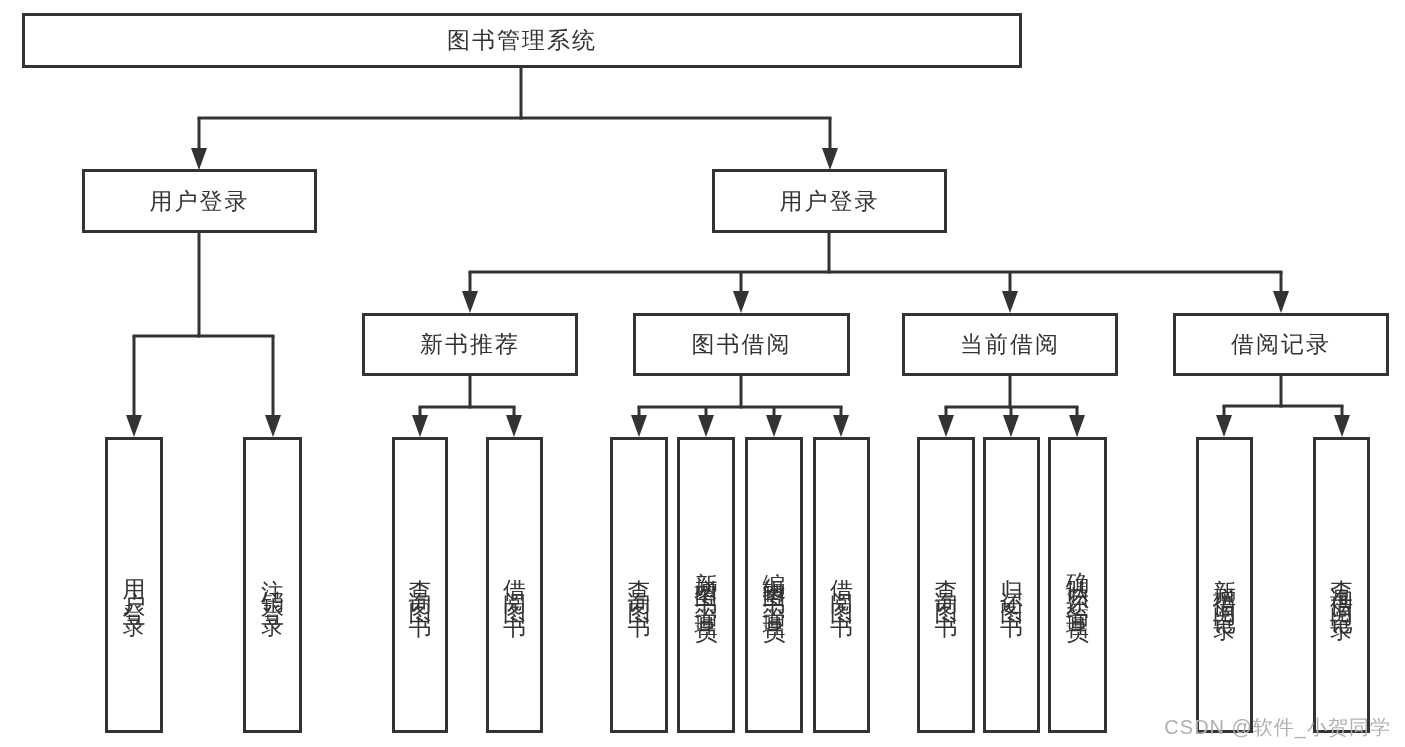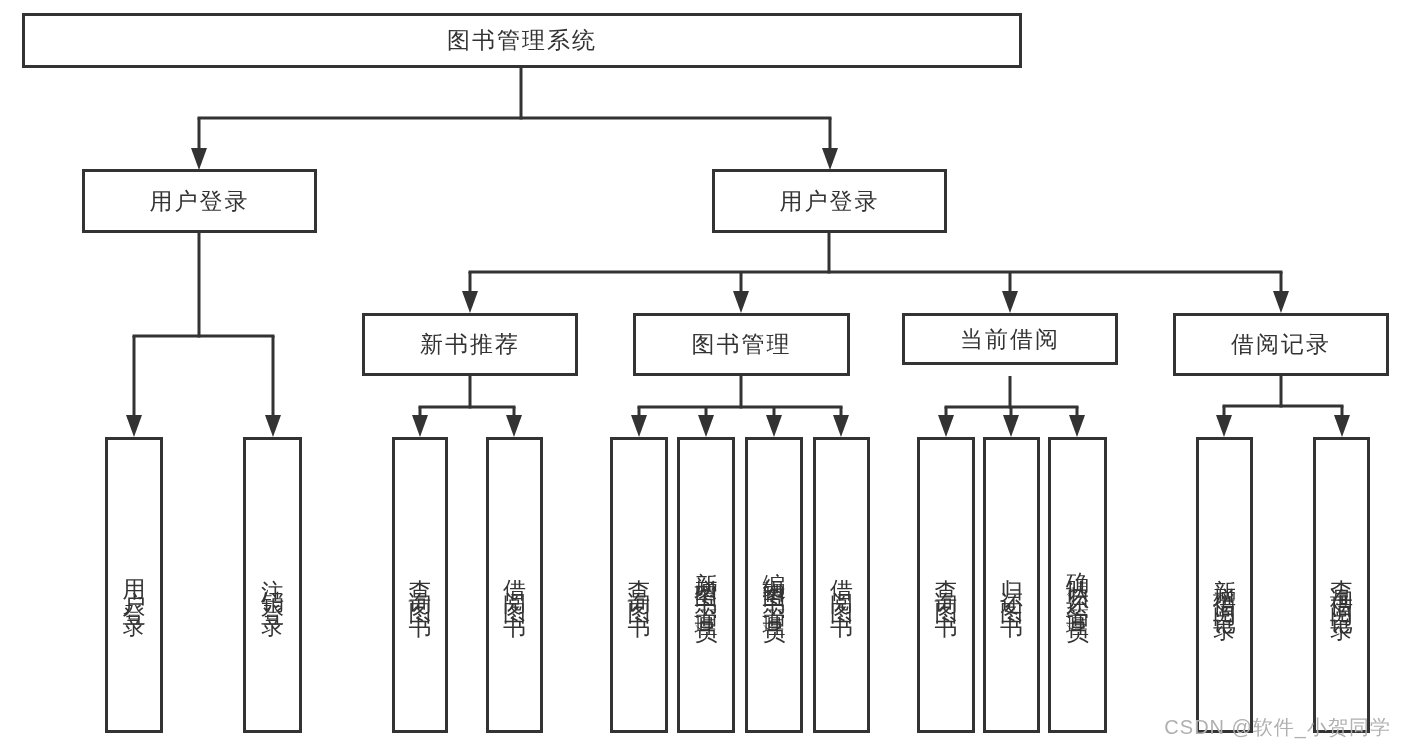--- a/index.html
+++ b/index.html
@@ -114,23 +114,23 @@
     <span>用户登录</span>
   </div>
   <div class="box h" style="left:712px; top:169px; width:235px; height:64px;">
     <span>用户登录</span>
   </div>
 
   <div class="box h" style="left:362px; top:313px; width:216px; height:63px;text-align:center;">
     <span>新书推荐</span>
   </div>
   <div class="box h" style="left:633px; top:313px; width:217px; height:63px;">
-    <span>图书管理</span>
+    <span>图书借阅</span>
   </div>
-  <div class="box h" style="left:902px; top:313px; width:216px; height:52px;">
+  <div class="box h" style="left:902px; top:313px; width:216px; height:63px;">
     <span>当前借阅</span>
   </div>
   <div class="box h" style="left:1173px; top:313px; width:216px; height:63px;">
     <span>借阅记录</span>
   </div>
 
   <div class="box v short" style="left:105px; top:437px; width:58px; height:296px;">
     <span>用户登录</span>
   </div>
   <div class="box v short" style="left:243px; top:437px; width:59px; height:296px;">

